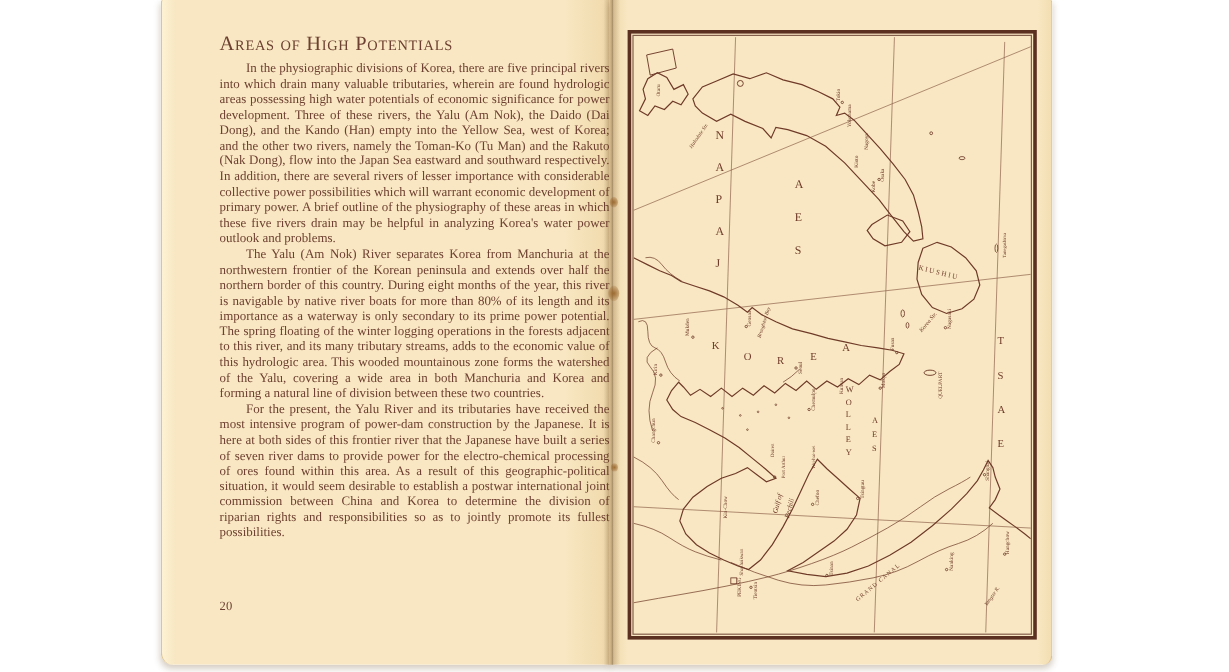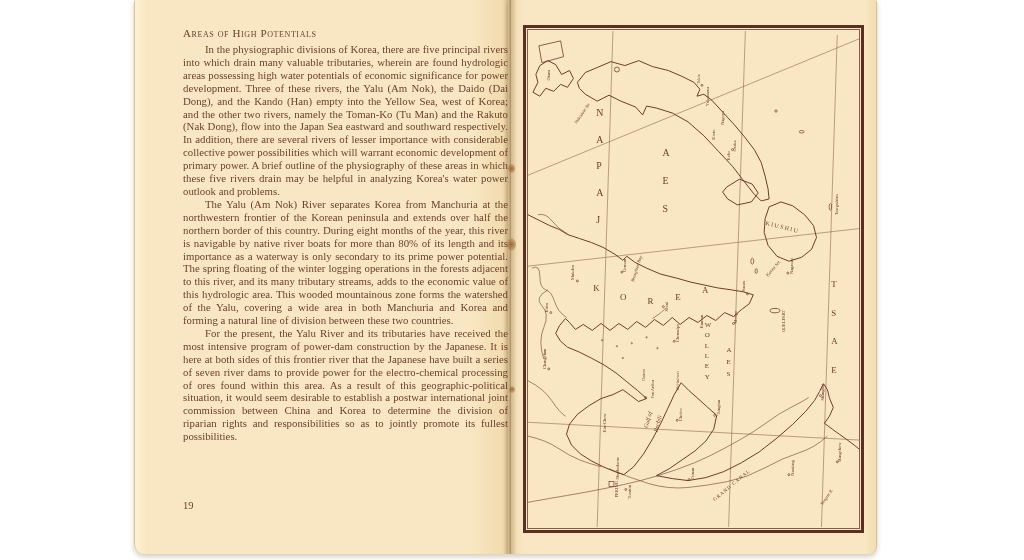--- a/index.html
+++ b/index.html
@@ -25,21 +25,21 @@
     background:linear-gradient(90deg,rgba(120,80,35,0) 0%,rgba(110,70,30,.28) 45%,
       rgba(80,50,20,.45) 52%,rgba(110,70,30,.22) 60%,rgba(120,80,35,0) 100%);}
   .fox{position:absolute;border-radius:50%;z-index:4;
     background:radial-gradient(circle,rgba(150,95,35,.85) 0%,rgba(150,95,35,.35) 60%,rgba(150,95,35,0) 100%);}
   .fox1{left:508px;top:164px;width:7px;height:9px;}
   .fox2{left:507px;top:238px;width:9px;height:13px;}
   .fox3{left:509px;top:386px;width:6px;height:7px;}
 
   
   .text-block{position:absolute;left:48px;top:27px;width:325px;color:var(--ink);}
-  .sec-head{font-variant:small-caps;font-size:11px;letter-spacing:.6px;
+  .sec-head{font-variant:small-caps;font-size:17px;letter-spacing:.6px;
     font-weight:normal;color:var(--ink);}
   .head-1{margin:0 0 4px 0;}
   .head-2{margin:7px 0 4px 0;}
   .para{font-size:10.8px;line-height:12.9px;text-align:justify;
     text-indent:22px;color:var(--ink);}
   .page-num{position:absolute;left:48px;top:500px;font-size:10.5px;color:var(--ink);}
 
   
   .map-frame{position:absolute;left:15px;top:25px;width:341px;height:508px;
     border:3px solid var(--frame);z-index:2;}
@@ -56,21 +56,21 @@
 
 <div class="stage">
 
   <div class="page page-left">
     <div class="text-block">
       <h2 class="sec-head head-1">Areas of High Potentials</h2>
       <p class="para">In the physiographic divisions of Korea, there are five principal rivers into which drain many valuable tributaries, wherein are found hydrologic areas possessing high water potentials of economic significance for power development. Three of these rivers, the Yalu (Am Nok), the Daido (Dai Dong), and the Kando (Han) empty into the Yellow Sea, west of Korea; and the other two rivers, namely the Toman-Ko (Tu Man) and the Rakuto (Nak Dong), flow into the Japan Sea eastward and southward respectively. In addition, there are several rivers of lesser importance with considerable collective power possibilities which will warrant economic development of primary power. A brief outline of the physiography of these areas in which these five rivers drain may be helpful in analyzing Korea's water power outlook and problems.</p>
       <p class="para">The Yalu (Am Nok) River separates Korea from Manchuria at the northwestern frontier of the Korean peninsula and extends over half the northern border of this country. During eight months of the year, this river is navigable by native river boats for more than 80% of its length and its importance as a waterway is only secondary to its prime power potential. The spring floating of the winter logging operations in the forests adjacent to this river, and its many tributary streams, adds to the economic value of this hydrologic area. This wooded mountainous zone forms the watershed of the Yalu, covering a wide area in both Manchuria and Korea and forming a natural line of division between these two countries.</p>
       <p class="para">For the present, the Yalu River and its tributaries have received the most intensive program of power-dam construction by the Japanese. It is here at both sides of this frontier river that the Japanese have built a series of seven river dams to provide power for the electro-chemical processing of ores found within this area. As a result of this geographic-political situation, it would seem desirable to establish a postwar international joint commission between China and Korea to determine the division of riparian rights and responsibilities so as to jointly promote its fullest possibilities.</p>
     </div>
-    <div class="page-num">19</div>
+    <div class="page-num">20</div>
   </div>
 
   <div class="page page-right">
     <div class="map-frame">
       <div class="map-inner-line"></div>
       <svg id="map-svg" viewBox="0 0 335 502">
         <defs>
           <pattern id="hatch" patternUnits="userSpaceOnUse" width="4" height="4">
             <path d="M0,4 L4,0" stroke-width="0.6"></path>
           </pattern>

